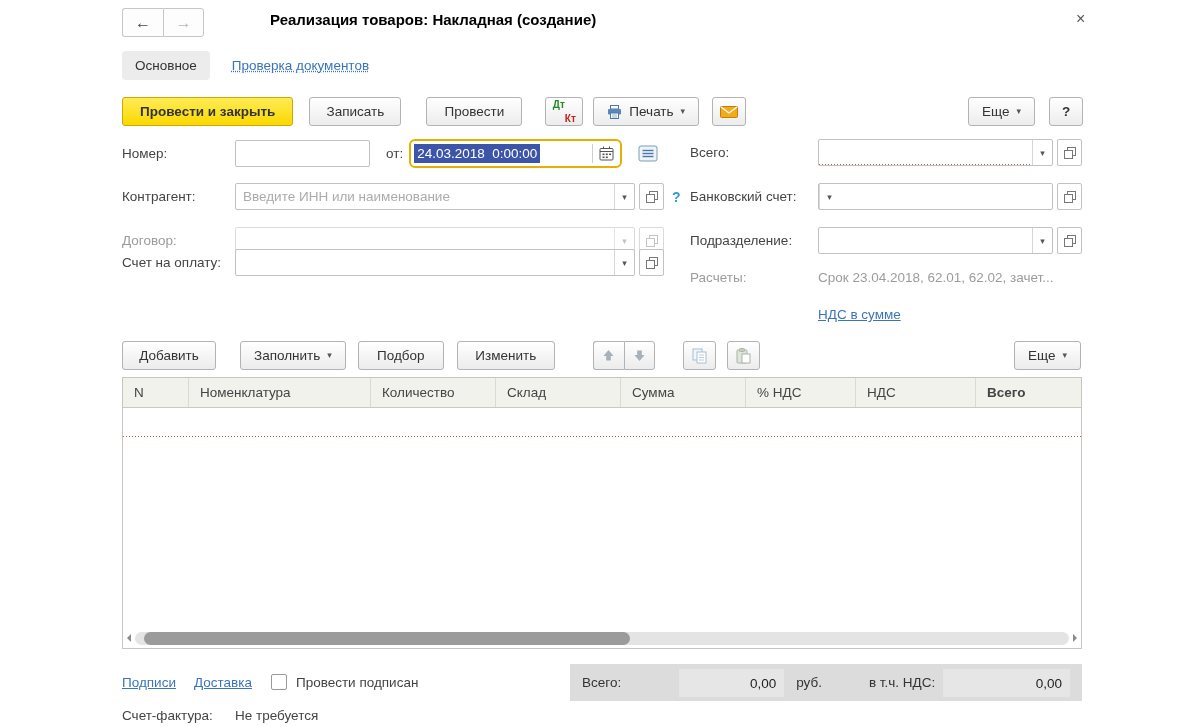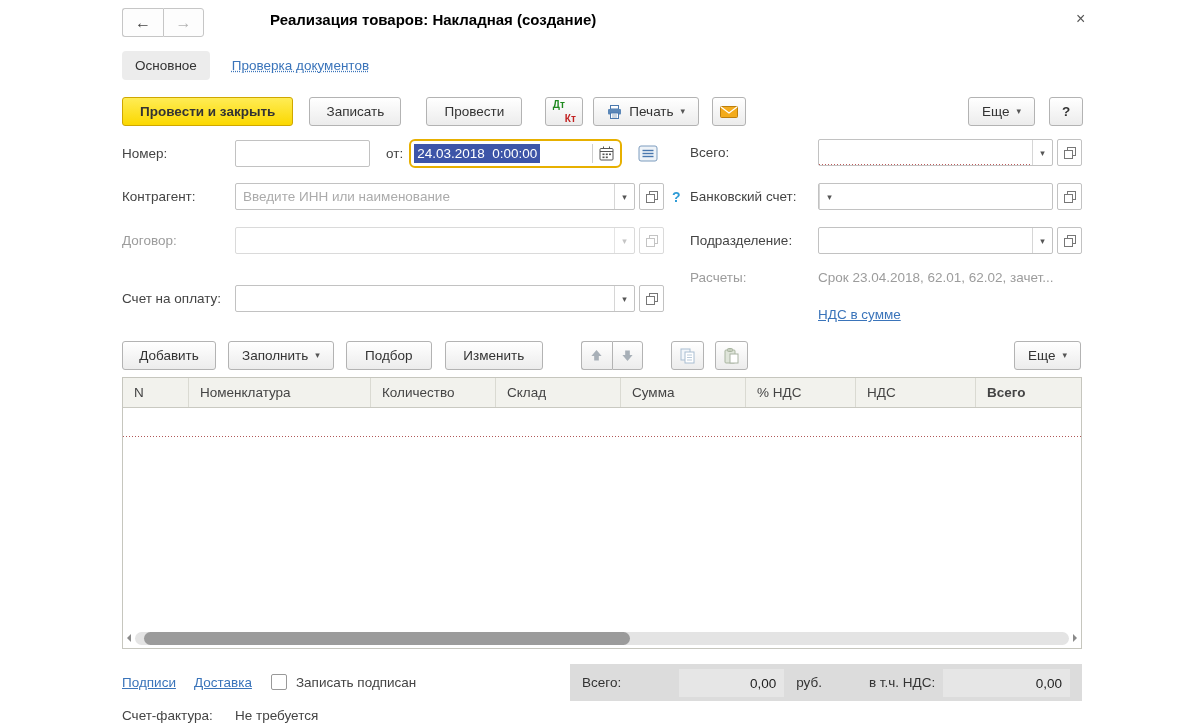--- a/index.html
+++ b/index.html
@@ -294,42 +294,42 @@
       <span class="arrow">▾</span>
     </div>
     <span class="sq-btn">
       <svg width="12" height="12" viewBox="0 0 12 12">
         <rect x="3.5" y="0.5" width="8" height="8" fill="#fff" stroke="#777"></rect>
         <rect x="0.5" y="3.5" width="8" height="8" fill="#fff" stroke="#777"></rect>
       </svg>
     </span>
   </div>
 
-  <div class="frow" style="left:122px; top:285px;">
+  <div class="frow" style="left:122px; top:249px;">
     <span class="lbl flabel">Счет на оплату:</span>
     <div class="combo" style="width:400px;">
       <span class="val"></span>
       <span class="arrow">▾</span>
     </div>
     <span class="sq-btn">
       <svg width="12" height="12" viewBox="0 0 12 12">
         <rect x="3.5" y="0.5" width="8" height="8" fill="#fff" stroke="#777"></rect>
         <rect x="0.5" y="3.5" width="8" height="8" fill="#fff" stroke="#777"></rect>
       </svg>
     </span>
   </div>
   <div class="frow" style="left:690px; top:270px; width:392px;">
     <span class="lbl dim rlabel">Расчеты:</span>
     <span class="lbl dim" style="flex:1; overflow:hidden; white-space:nowrap;">Срок 23.04.2018, 62.01, 62.02, зачет...</span>
   </div>
 
   <a class="vat-link">НДС в сумме</a>
 
   <div class="items-toolbar">
-    <div class="btn" style="min-width:94px; margin-right:12px;">
+    <div class="btn" style="min-width:94px; margin-right:24px;">
       <span>Добавить</span>
     </div>
     <div class="btn" style="margin-right:12px;">
       <span>Заполнить</span>
       <span class="caret">▾</span>
     </div>
     <div class="btn" style="min-width:86px; margin-right:13px;">
       <span>Подбор</span>
     </div>
     <div class="btn" style="min-width:98px; margin-right:38px;">
@@ -397,21 +397,21 @@
         <div class="thumb"></div>
       </div>
       <span class="tri r"></span>
     </div>
   </div>
 
   <div class="foot-links">
     <a class="flink" style="margin-right:18px;">Подписи</a>
     <a class="flink" style="margin-right:19px;">Доставка</a>
     <span class="cbox"></span>
-    <span class="lbl" style="margin-left:9px;">Записать подписан</span>
+    <span class="lbl" style="margin-left:9px;">Провести подписан</span>
   </div>
 
   <div class="totals">
     <span>Всего:</span>
     <span class="tot-val" style="width:105px; margin-left:58px;">0,00</span>
     <span style="margin-left:12px;">руб.</span>
     <span style="margin-left:47px;">в т.ч. НДС:</span>
     <span class="tot-val" style="flex:1; margin-left:8px;">0,00</span>
   </div>
 

